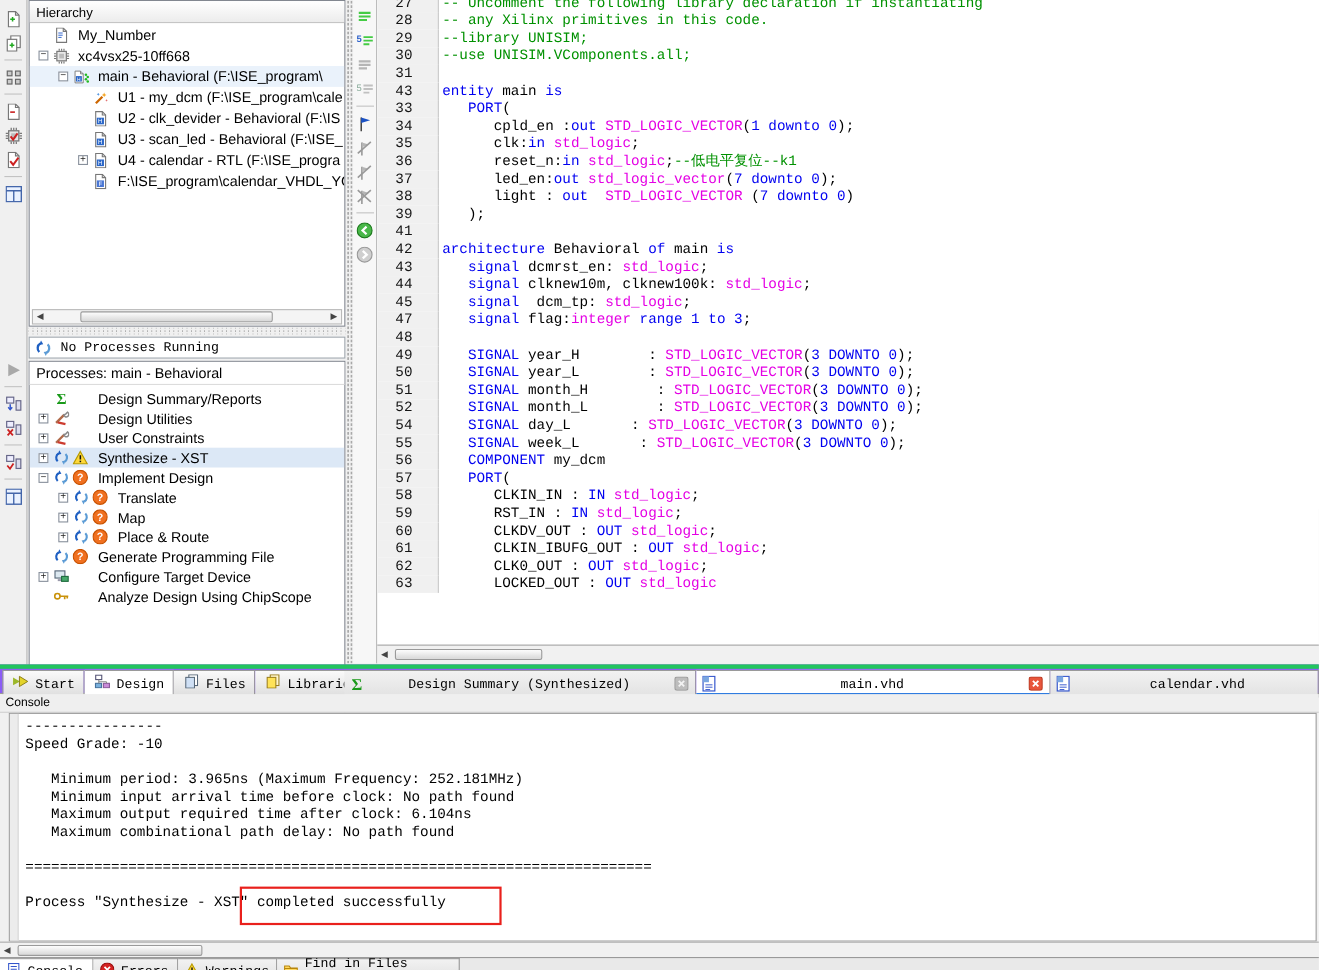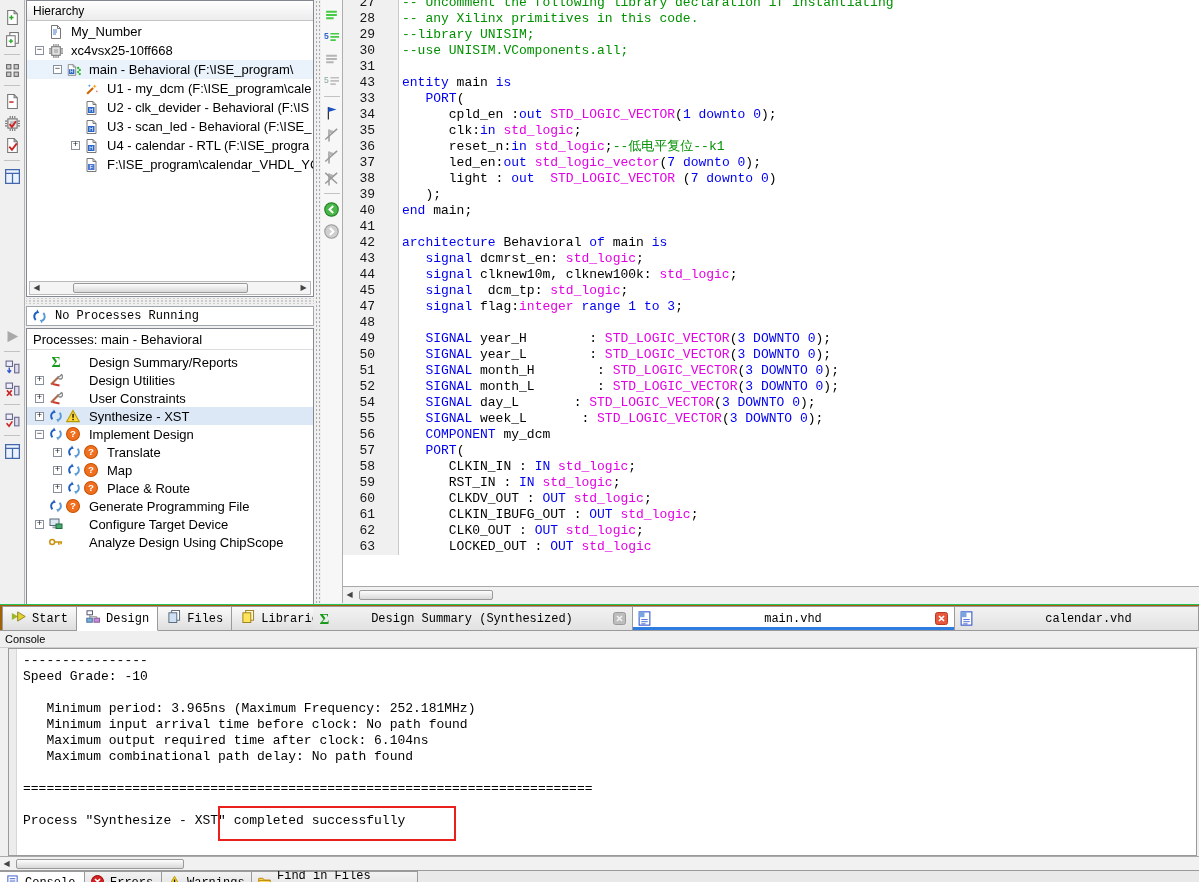--- a/index.html
+++ b/index.html
@@ -56,21 +56,21 @@
   .crow{height:16px;display:flex;white-space:pre;font-family:"Liberation Mono","DejaVu Sans Mono",monospace;
     font-size:13px;line-height:16px}
   .ln{display:inline-block;width:56px;padding-right:23px;text-align:right;background:#f0f0f0;
     border-right:1px solid #c9c9c9;color:#151515;flex:none}
   .ct{padding-left:3px}
   .sc{color:#009100}.sk{color:#0000f0}.sm{color:#e400e4}.sp{color:#000}
   #ed-hscroll{left:343px;top:586px;width:856px;height:17px;background:#f1f1f1;border-top:1px solid #a8a8a8;
     display:flex;align-items:center}
   #ed-hscroll .sb-thumb{width:134px;margin-left:3px}
   
-  #tabsrow{left:0;top:604px;width:1199px;height:27px;background:#a16207;border-top:1px solid #22c55e;border-bottom:1px solid #9a9a9a}
+  #tabsrow{left:0;top:604px;width:1199px;height:27px;background:#8b5cf6;border-top:4px solid #22c55e;border-bottom:1px solid #9a9a9a}
   #panel-tabs{position:absolute;left:2px;top:1px;height:25px;display:flex}
   .ptab{height:25px;display:flex;align-items:center;padding:0 8px;border:1px solid #9a9a9a;border-left-width:0;
     background:linear-gradient(#fafafa,#dedede);font-family:"Liberation Mono","DejaVu Sans Mono",monospace;font-size:12px;gap:5px}
   .ptab:first-child{border-left-width:1px}
   .ptab.active{background:#fff;border-bottom-color:#fff}
   .ptab .ic svg{width:16px;height:13px}
   #editor-tabs{position:absolute;left:313px;top:1px;height:25px;display:flex}
   .etab{position:relative;height:25px;display:flex;align-items:center;border:1px solid #9a9a9a;border-left-width:0;
     background:linear-gradient(#f2f2f2,#e2e2e2);font-family:"Liberation Mono","DejaVu Sans Mono",monospace;font-size:12px}
   .etab.active{background:#fff}
@@ -640,21 +640,20 @@
         <div class="crow"><span class="ln">30</span><span class="ct"><span class="sc">--use UNISIM.VComponents.all;</span></span></div>
         <div class="crow"><span class="ln">31</span><span class="ct"></span></div>
         <div class="crow"><span class="ln">43</span><span class="ct"><span class="sk">entity</span><span class="sp"> main </span><span class="sk">is</span></span></div>
         <div class="crow"><span class="ln">33</span><span class="ct"><span class="sp">   </span><span class="sk">PORT</span><span class="sp">(</span></span></div>
         <div class="crow"><span class="ln">34</span><span class="ct"><span class="sp">      cpld_en :</span><span class="sk">out</span><span class="sp"> </span><span class="sm">STD_LOGIC_VECTOR</span><span class="sp">(</span><span class="sk">1</span><span class="sp"> </span><span class="sk">downto</span><span class="sp"> </span><span class="sk">0</span><span class="sp">);</span></span></div>
         <div class="crow"><span class="ln">35</span><span class="ct"><span class="sp">      clk:</span><span class="sk">in</span><span class="sp"> </span><span class="sm">std_logic</span><span class="sp">;</span></span></div>
         <div class="crow"><span class="ln">36</span><span class="ct"><span class="sp">      reset_n:</span><span class="sk">in</span><span class="sp"> </span><span class="sm">std_logic</span><span class="sp">;</span><span class="sc">--低电平复位--k1</span></span></div>
         <div class="crow"><span class="ln">37</span><span class="ct"><span class="sp">      led_en:</span><span class="sk">out</span><span class="sp"> </span><span class="sm">std_logic_vector</span><span class="sp">(</span><span class="sk">7</span><span class="sp"> </span><span class="sk">downto</span><span class="sp"> </span><span class="sk">0</span><span class="sp">);</span></span></div>
         <div class="crow"><span class="ln">38</span><span class="ct"><span class="sp">      light : </span><span class="sk">out</span><span class="sp">  </span><span class="sm">STD_LOGIC_VECTOR</span><span class="sp"> (</span><span class="sk">7</span><span class="sp"> </span><span class="sk">downto</span><span class="sp"> </span><span class="sk">0</span><span class="sp">)</span></span></div>
         <div class="crow"><span class="ln">39</span><span class="ct"><span class="sp">   );</span></span></div>
-        <div class="crow"><span class="ln">40</span><span class="ct"><span class="sk">end</span><span class="sp"> main;</span></span></div>
         <div class="crow"><span class="ln">41</span><span class="ct"></span></div>
         <div class="crow"><span class="ln">42</span><span class="ct"><span class="sk">architecture</span><span class="sp"> Behavioral </span><span class="sk">of</span><span class="sp"> main </span><span class="sk">is</span></span></div>
         <div class="crow"><span class="ln">43</span><span class="ct"><span class="sp">   </span><span class="sk">signal</span><span class="sp"> dcmrst_en: </span><span class="sm">std_logic</span><span class="sp">;</span></span></div>
         <div class="crow"><span class="ln">44</span><span class="ct"><span class="sp">   </span><span class="sk">signal</span><span class="sp"> clknew10m, clknew100k: </span><span class="sm">std_logic</span><span class="sp">;</span></span></div>
         <div class="crow"><span class="ln">45</span><span class="ct"><span class="sp">   </span><span class="sk">signal</span><span class="sp">  dcm_tp: </span><span class="sm">std_logic</span><span class="sp">;</span></span></div>
         <div class="crow"><span class="ln">47</span><span class="ct"><span class="sp">   </span><span class="sk">signal</span><span class="sp"> flag:</span><span class="sm">integer</span><span class="sp"> </span><span class="sk">range</span><span class="sp"> </span><span class="sk">1</span><span class="sp"> </span><span class="sk">to</span><span class="sp"> </span><span class="sk">3</span><span class="sp">;</span></span></div>
         <div class="crow"><span class="ln">48</span><span class="ct"></span></div>
         <div class="crow"><span class="ln">49</span><span class="ct"><span class="sp">   </span><span class="sk">SIGNAL</span><span class="sp"> year_H        : </span><span class="sm">STD_LOGIC_VECTOR</span><span class="sp">(</span><span class="sk">3</span><span class="sp"> </span><span class="sk">DOWNTO</span><span class="sp"> </span><span class="sk">0</span><span class="sp">);</span></span></div>
         <div class="crow"><span class="ln">50</span><span class="ct"><span class="sp">   </span><span class="sk">SIGNAL</span><span class="sp"> year_L        : </span><span class="sm">STD_LOGIC_VECTOR</span><span class="sp">(</span><span class="sk">3</span><span class="sp"> </span><span class="sk">DOWNTO</span><span class="sp"> </span><span class="sk">0</span><span class="sp">);</span></span></div>
         <div class="crow"><span class="ln">51</span><span class="ct"><span class="sp">   </span><span class="sk">SIGNAL</span><span class="sp"> month_H        : </span><span class="sm">STD_LOGIC_VECTOR</span><span class="sp">(</span><span class="sk">3</span><span class="sp"> </span><span class="sk">DOWNTO</span><span class="sp"> </span><span class="sk">0</span><span class="sp">);</span></span></div>

